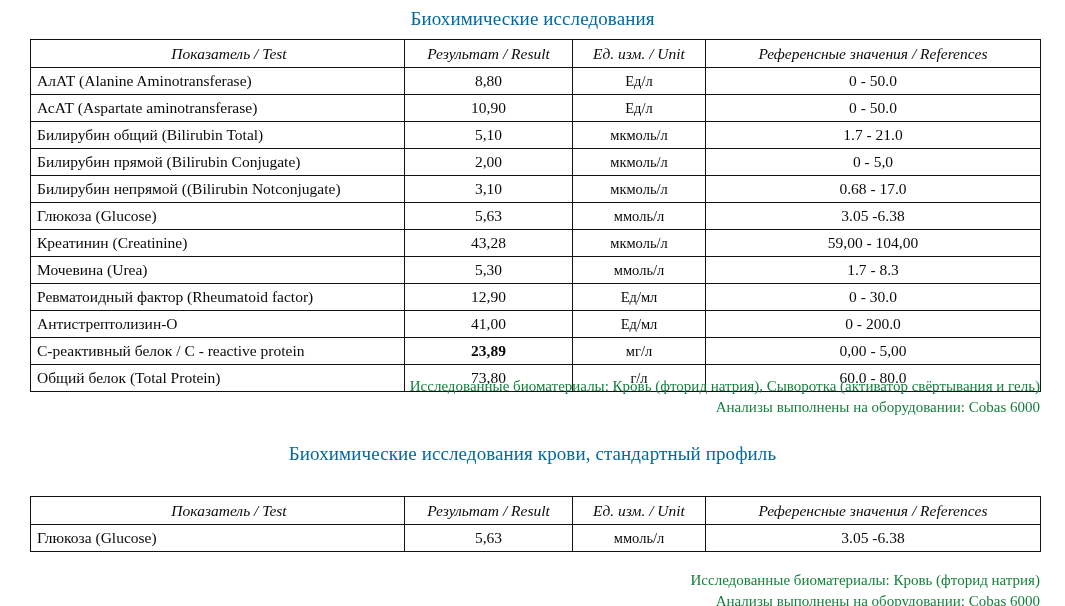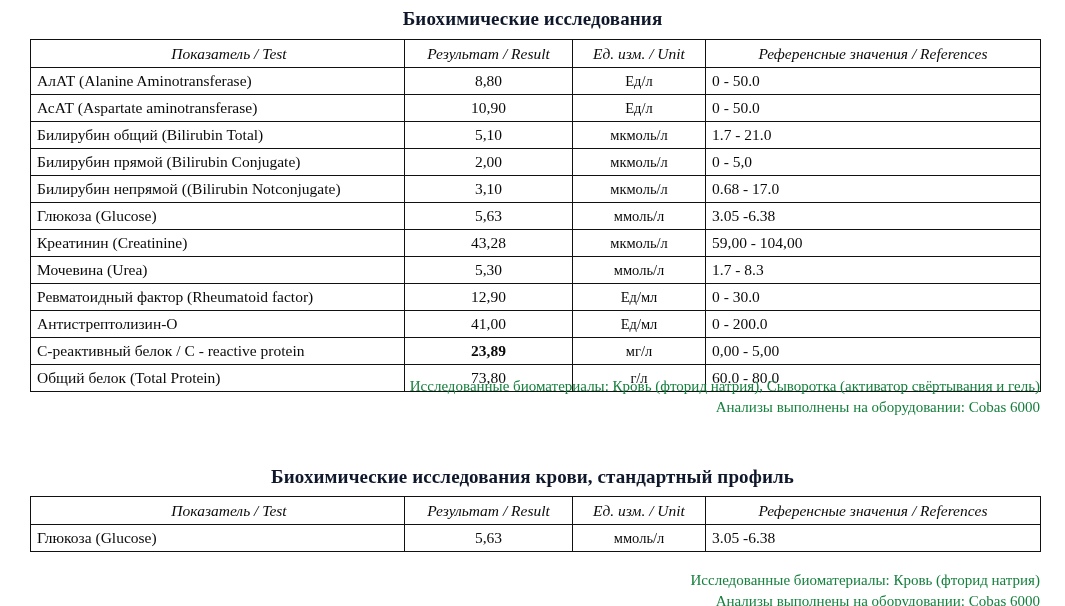--- a/index.html
+++ b/index.html
@@ -20,28 +20,28 @@
     width: 1065px;
     height: 606px;
   }
 
   
   .section-title {
     position: absolute;
     left: 0;
     width: 1065px;
     text-align: center;
-    font-weight: bold;
+    font-weight: normal;
     font-size: 19px;
     line-height: 22px;
     letter-spacing: 0.1px;
-    color: #0f172a;
+    color: #0369a1;
   }
   #title-1 { top: 8px; }
-  #title-2 { top: 466px; }
+  #title-2 { top: 443px; }
 
   
   .lab-table {
     position: absolute;
     left: 30px;
     width: 1010px;
     border-collapse: collapse;
     table-layout: fixed;
     background: #fff;
   }
@@ -70,21 +70,21 @@
     text-align: center;
     font-size: 15.5px;
     height: 27px;
     line-height: 27px;
   }
   .lab-table thead th.h-test { text-align: center; padding-left: 29px; }
 
   .lab-table td.cell-test   { text-align: left; }
   .lab-table td.cell-result { text-align: center; margin-left: 36px; }
   .lab-table td.cell-unit   { text-align: center; font-size: 14.5px; }
-  .lab-table td.cell-ref    { }
+  .lab-table td.cell-ref    { text-align: center; }
   .lab-table td.cell-result.is-bold { font-weight: bold; }
 
   
   .footnotes {
     position: absolute;
     right: 25px;
     text-align: right;
     font-size: 15px;
     line-height: 21px;
     color: #15803d;

